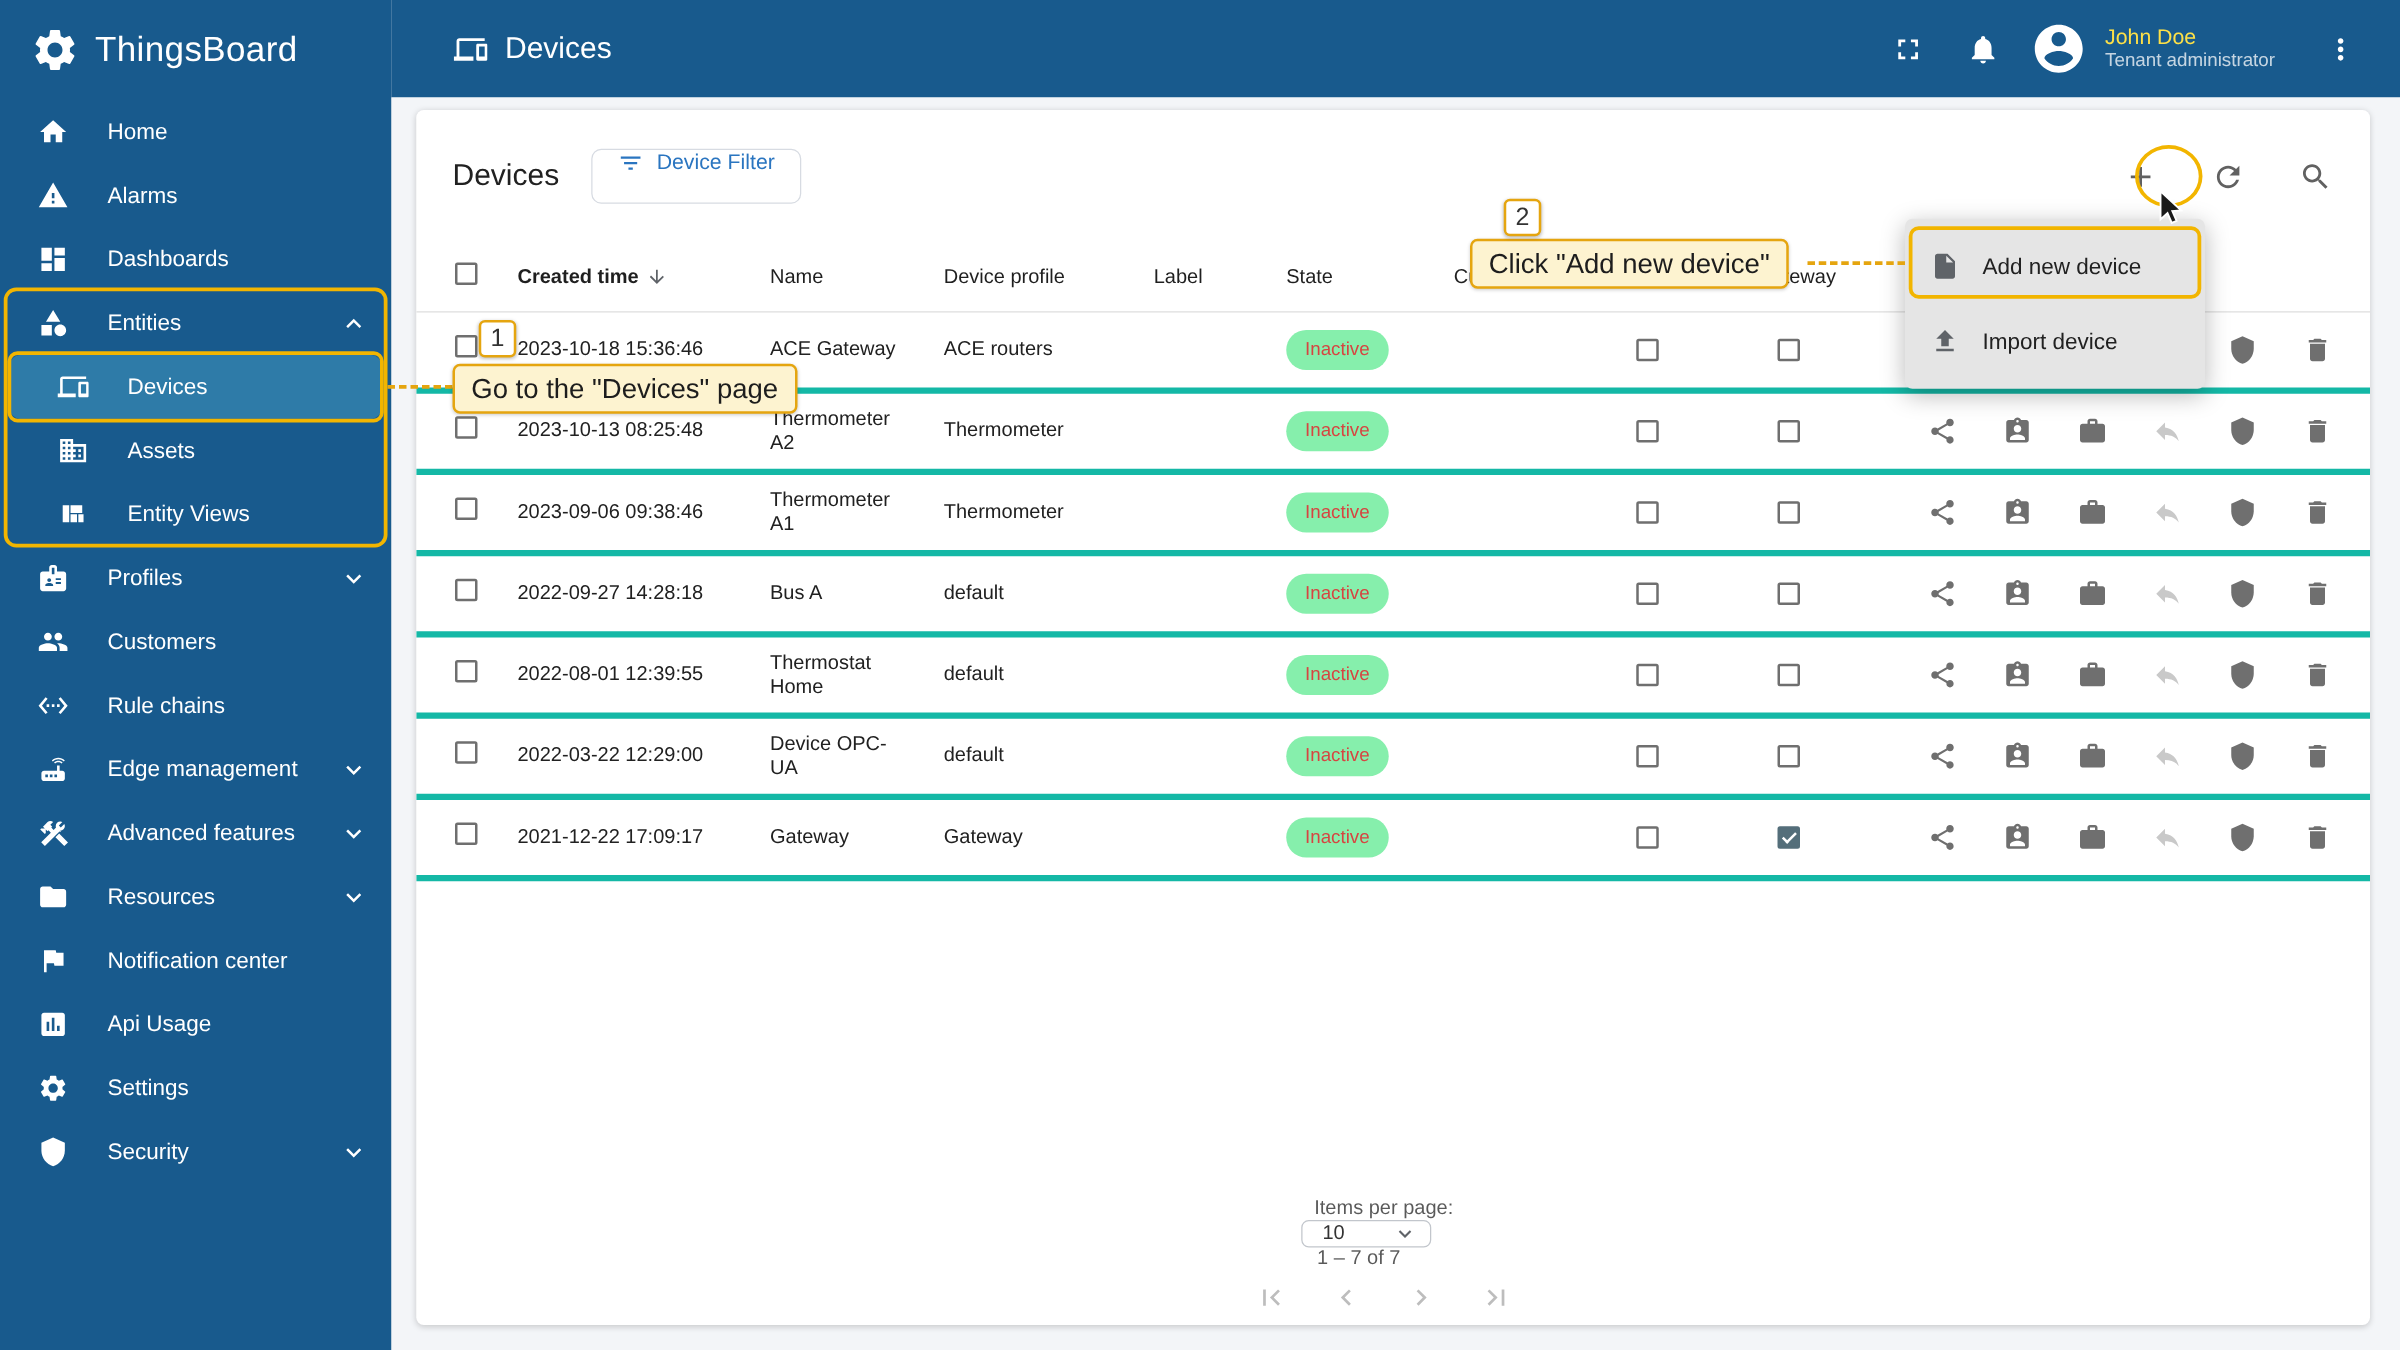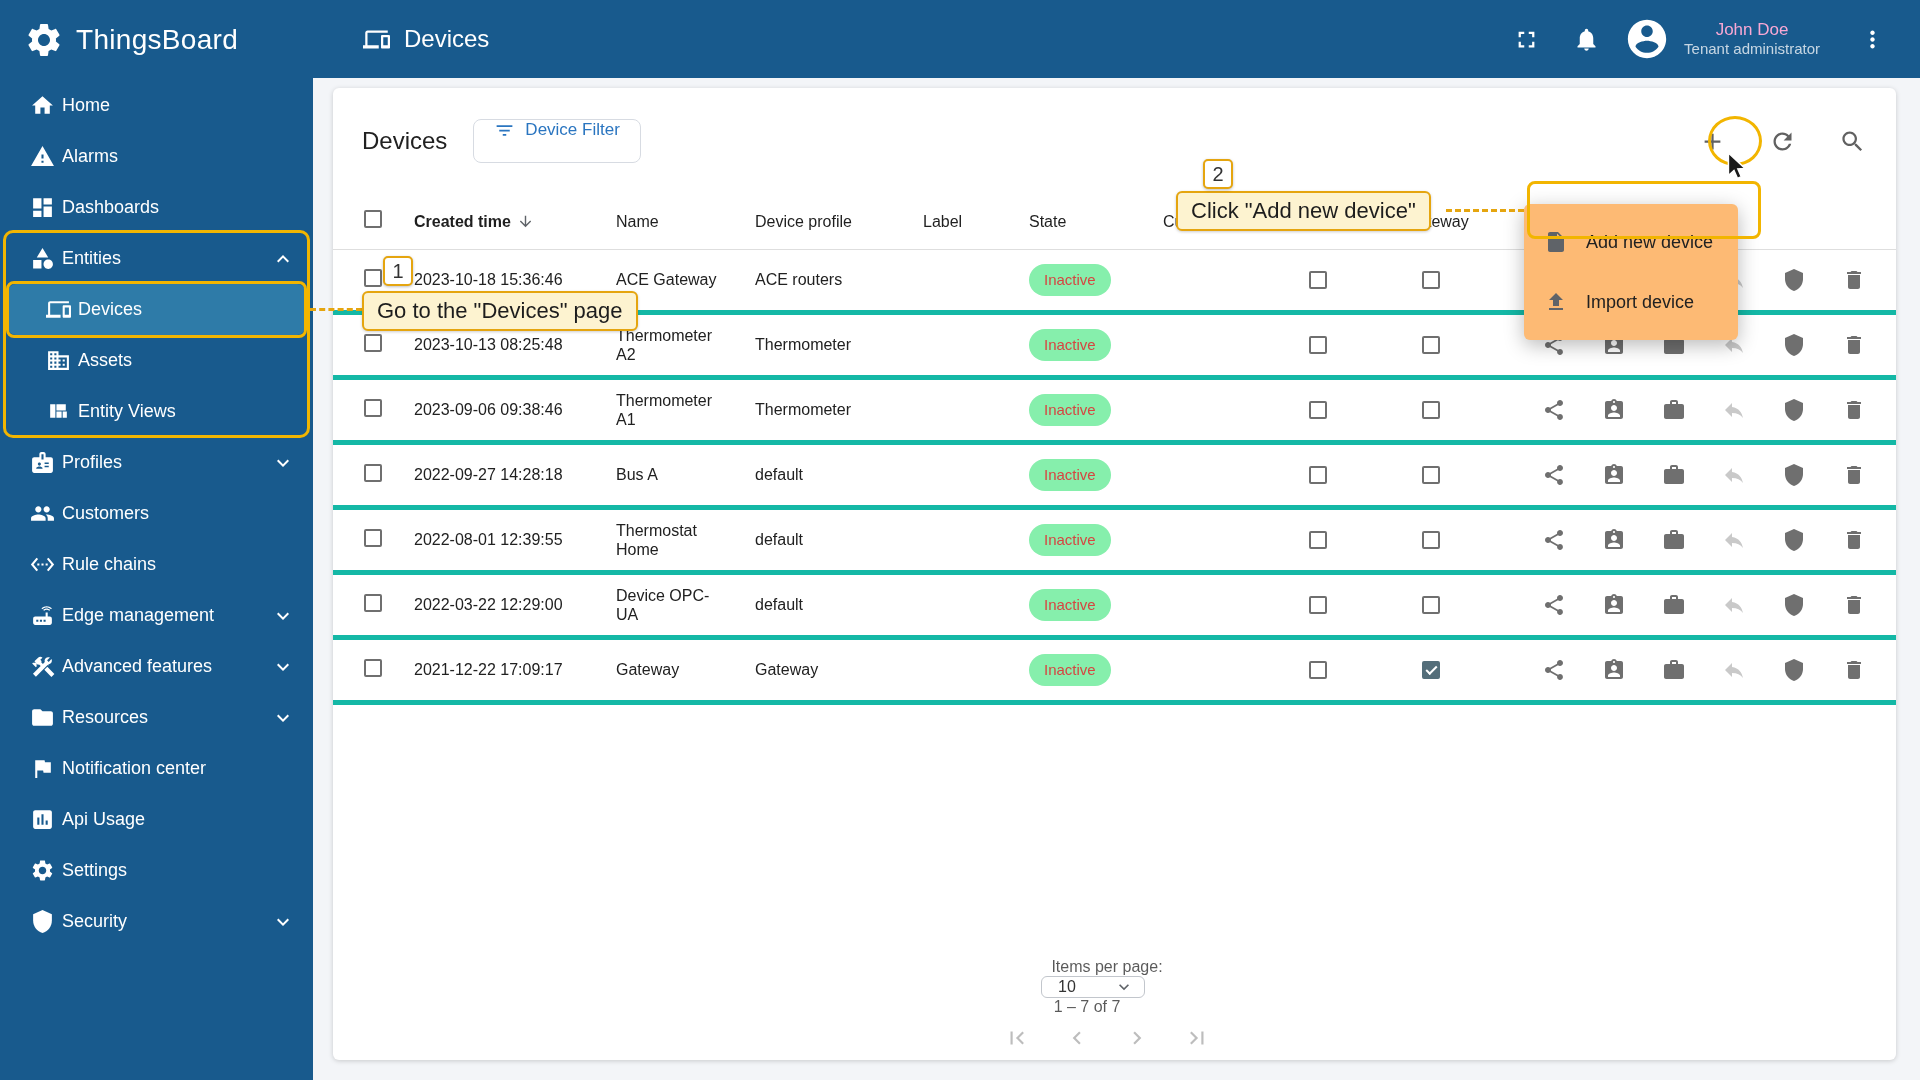--- a/index.html
+++ b/index.html
@@ -7,39 +7,39 @@
   body { font-family:"Liberation Sans", sans-serif; background:#fff; }
   .app { position:relative; width:1920px; height:1080px; display:flex; overflow:hidden;
          --primary:#185A8D; --selected:#2E7BA8; --ann:#F2B500; --annb:#E5A50F; --accent:#2A75C0; }
   button { border:none; background:none; font-family:inherit; }
 
   
   .sidebar { width:313px; flex-shrink:0; background:var(--primary); color:#fff; z-index:2; }
   .logo-row { height:80px; display:flex; align-items:center; padding-left:24px; gap:12px; cursor:pointer; }
   .logo-row .logo { width:40px; height:40px; fill:#fff; }
   .logo-text { font-size:28px; font-weight:500; letter-spacing:.3px; }
-  .nav-item { height:51px; display:flex; align-items:center; gap:7px; padding:0 18px 0 30px;
+  .nav-item { height:51px; display:flex; align-items:center; gap:31px; padding:0 18px 0 30px;
               font-size:18px; cursor:pointer; }
   .nav-item .ic { width:25px; height:25px; fill:#fff; flex-shrink:0; }
   .nav-item .chev { margin-left:auto; width:24px; height:24px; }
   .nav-item.child { padding-left:46px; }
   .nav-item.selected { background:var(--selected); border-radius:8px; margin:0 8px; padding-left:38px; }
 
   
   .main { flex:1; display:flex; flex-direction:column; min-width:0; }
   .topbar { height:78px; background:var(--primary); display:flex; align-items:center;
             color:#fff; padding:0 26px 0 50px; flex-shrink:0; }
   .tbicon { width:27px; height:27px; fill:#fff; margin-right:14px; }
   .tb-title { font-size:24px; font-weight:400; }
   .top-right { margin-left:auto; display:flex; align-items:center; gap:16px; flex:1; justify-content:flex-end; }
   .icon-btn { width:44px; height:44px; display:flex; align-items:center; justify-content:center; cursor:pointer; }
   .icon-btn .ic { width:27px; height:27px; fill:#fff; }
   .avatar { width:46px; height:46px; fill:#fff; cursor:pointer; }
   .user-block { margin-left:-2px; line-height:1.25; cursor:pointer; }
-  .user-name { font-size:17px; color:#f9a8d4;text-align:center; }
+  .user-name { font-size:17px; color:#fde047; }
   .user-role { font-size:15px; color:rgba(255,255,255,0.75); }
   .top-right .more { margin-left:14px; }
 
   
   .content { flex:1; position:relative; background:#f3f5f8; }
   .card { position:absolute; left:20px; top:10px; right:24px; bottom:20px; background:#fff;
           border-radius:6px; box-shadow:0 1px 5px rgba(0,0,0,0.18); overflow:hidden; }
   .toolbar { height:106px; display:flex; align-items:center; padding:0 22px 0 29px; gap:26px; }
   .card-title { font-size:24px; font-weight:500; color:#212121; }
   .filter-btn { height:44px; display:flex; gap:10px; padding:0 20px;
@@ -77,22 +77,22 @@
              justify-content:flex-end; font-size:16px; color:rgba(0,0,0,0.65); padding-right:15px;flex-direction:column; }
   .pg-select { width:104px; height:44px; border:1px solid #c2c6cc; border-radius:6px; margin:0 44px 0 16px;
                display:flex; align-items:center; justify-content:space-between; padding:0 10px 0 16px;
                color:#333; cursor:pointer; }
   .pg-select .caret { width:20px; height:20px; fill:#5f6368; }
   .pg-range { margin-right:40px; }
   .pg-nav { display:flex; align-items:center; gap:16px; }
   .pg-nav .icon-btn .ic { width:26px; height:26px; fill:#bdbdbd; }
 
   
-  .dropdown { position:absolute; left:1524px; top:175px; width:214px; background:#fdba74; border-radius:6px;
-              box-shadow:0 5px 20px rgba(0,0,0,0.28); padding:8px 0; z-index:10;margin-top:29px; }
+  .dropdown { position:absolute; left:1524px; top:175px; width:240px; background:#e5e5e5; border-radius:6px;
+              box-shadow:0 5px 20px rgba(0,0,0,0.28); padding:8px 0; z-index:10; }
   .menu-item { height:60px; display:flex; align-items:center; gap:18px; padding:0 20px; font-size:18px;
                color:#212121; cursor:pointer; }
   .menu-item .ic { width:24px; height:24px; fill:#5f6368; }
 
   
   .ann { position:absolute; pointer-events:none; }
   .outer-box { left:3px; top:230px; width:307px; height:208px; border:3px solid var(--ann); border-radius:10px; z-index:5; }
   .inner-box { left:6px; top:281px; width:301px; height:57px; border:3px solid var(--ann); border-radius:8px; z-index:5; }
   .dash { height:0; border-top:3px dashed var(--annb); z-index:11; }
   .dash1 { left:310px; top:308px; width:52px; }

